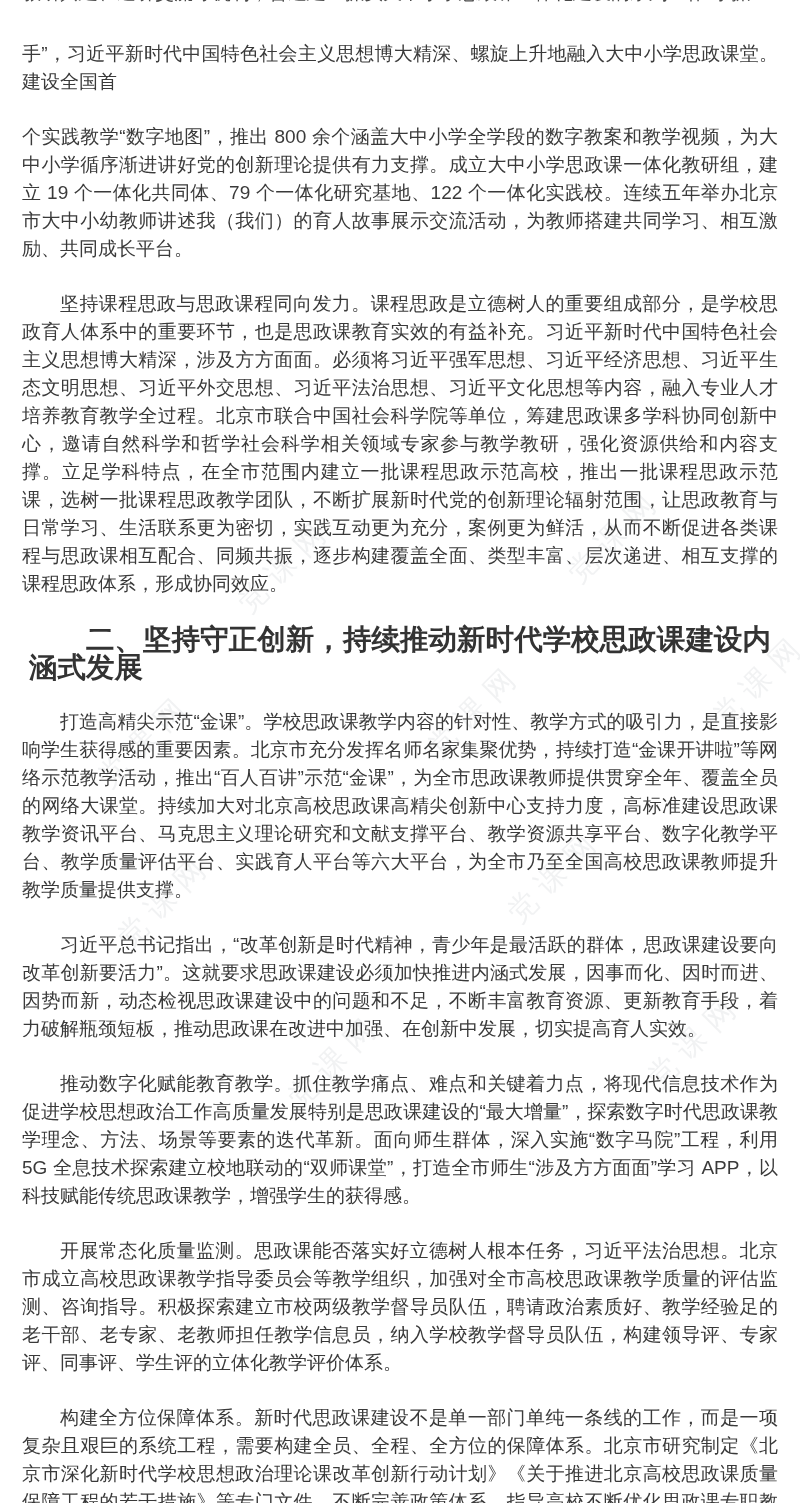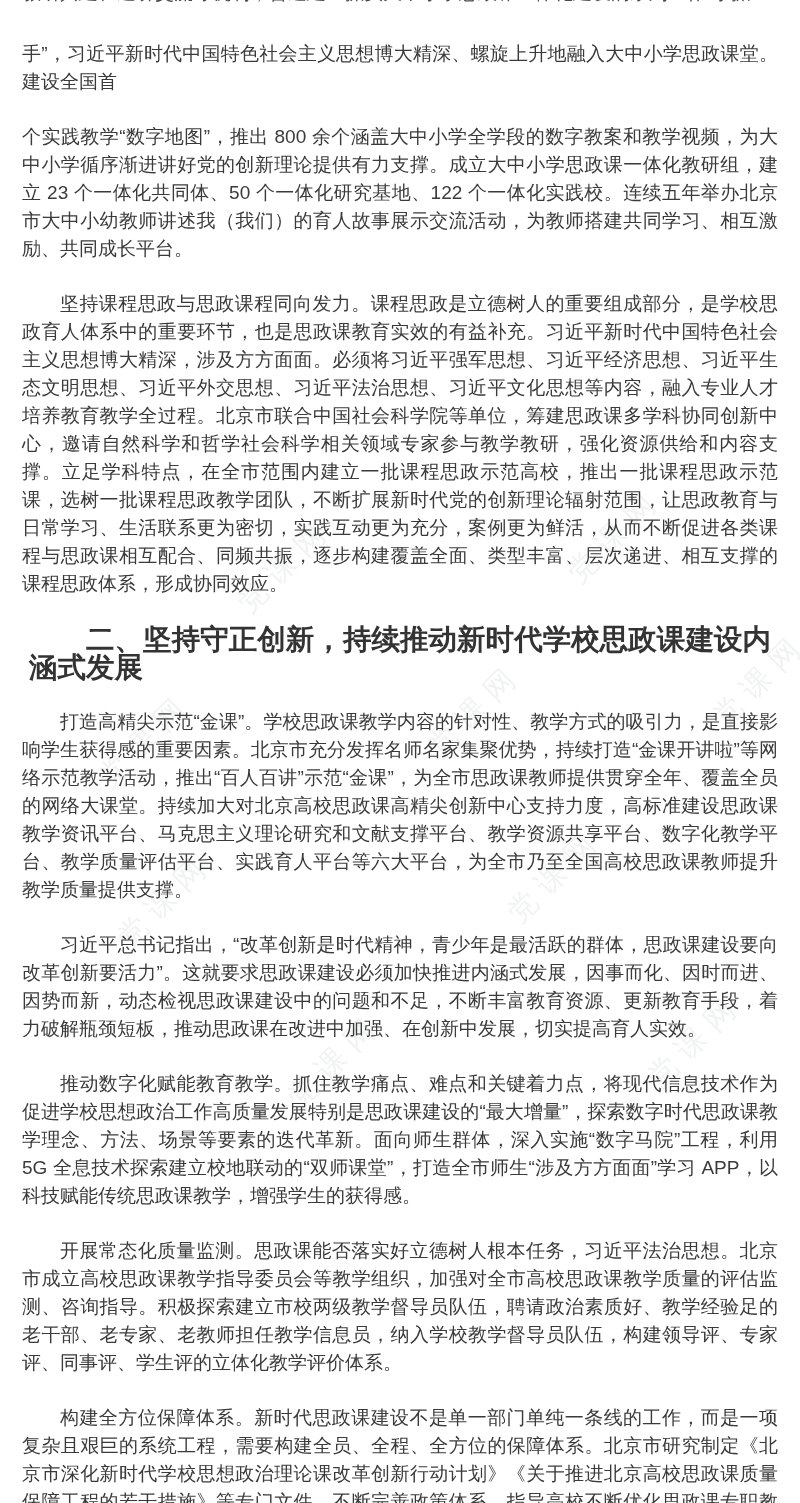--- a/index.html
+++ b/index.html
@@ -75,21 +75,21 @@
   </div>
 
   <div class="content">
 
     <div class="clip-line">
       <span>教研共建、巡讲交流等机制，普遍建立抓实大中小学思政课一体化建设的系列工作“小抓</span>
     </div>
 
     <p class="para noindent pb-line">手”，习近平新时代中国特色社会主义思想博大精深、螺旋上升地融入大中小学思政课堂。建设全国首</p>
 
-    <p class="para noindent">个实践教学“数字地图”，推出 800 余个涵盖大中小学全学段的数字教案和教学视频，为大中小学循序渐进讲好党的创新理论提供有力支撑。成立大中小学思政课一体化教研组，建立 23 个一体化共同体、50 个一体化研究基地、122 个一体化实践校。连续五年举办北京市大中小幼教师讲述我（我们）的育人故事展示交流活动，为教师搭建共同学习、相互激励、共同成长平台。</p>
+    <p class="para noindent">个实践教学“数字地图”，推出 800 余个涵盖大中小学全学段的数字教案和教学视频，为大中小学循序渐进讲好党的创新理论提供有力支撑。成立大中小学思政课一体化教研组，建立 19 个一体化共同体、79 个一体化研究基地、122 个一体化实践校。连续五年举办北京市大中小幼教师讲述我（我们）的育人故事展示交流活动，为教师搭建共同学习、相互激励、共同成长平台。</p>
 
     <p class="para indent">坚持课程思政与思政课程同向发力。课程思政是立德树人的重要组成部分，是学校思政育人体系中的重要环节，也是思政课教育实效的有益补充。习近平新时代中国特色社会主义思想博大精深，涉及方方面面。必须将习近平强军思想、习近平经济思想、习近平生态文明思想、习近平外交思想、习近平法治思想、习近平文化思想等内容，融入专业人才培养教育教学全过程。北京市联合中国社会科学院等单位，筹建思政课多学科协同创新中心，邀请自然科学和哲学社会科学相关领域专家参与教学教研，强化资源供给和内容支撑。立足学科特点，在全市范围内建立一批课程思政示范高校，推出一批课程思政示范课，选树一批课程思政教学团队，不断扩展新时代党的创新理论辐射范围，让思政教育与日常学习、生活联系更为密切，实践互动更为充分，案例更为鲜活，从而不断促进各类课程与思政课相互配合、同频共振，逐步构建覆盖全面、类型丰富、层次递进、相互支撑的课程思政体系，形成协同效应。</p>
 
     <h2 class="heading">二、坚持守正创新，持续推动新时代学校思政课建设内涵式发展</h2>
 
     <p class="para indent">打造高精尖示范“金课”。学校思政课教学内容的针对性、教学方式的吸引力，是直接影响学生获得感的重要因素。北京市充分发挥名师名家集聚优势，持续打造“金课开讲啦”等网络示范教学活动，推出“百人百讲”示范“金课”，为全市思政课教师提供贯穿全年、覆盖全员的网络大课堂。持续加大对北京高校思政课高精尖创新中心支持力度，高标准建设思政课教学资讯平台、马克思主义理论研究和文献支撑平台、教学资源共享平台、数字化教学平台、教学质量评估平台、实践育人平台等六大平台，为全市乃至全国高校思政课教师提升教学质量提供支撑。</p>
 
     <p class="para indent">习近平总书记指出，“改革创新是时代精神，青少年是最活跃的群体，思政课建设要向改革创新要活力”。这就要求思政课建设必须加快推进内涵式发展，因事而化、因时而进、因势而新，动态检视思政课建设中的问题和不足，不断丰富教育资源、更新教育手段，着力破解瓶颈短板，推动思政课在改进中加强、在创新中发展，切实提高育人实效。</p>
 
     <p class="para indent">推动数字化赋能教育教学。抓住教学痛点、难点和关键着力点，将现代信息技术作为促进学校思想政治工作高质量发展特别是思政课建设的“最大增量”，探索数字时代思政课教学理念、方法、场景等要素的迭代革新。面向师生群体，深入实施“数字马院”工程，利用 5G 全息技术探索建立校地联动的“双师课堂”，打造全市师生“涉及方方面面”学习 APP，以科技赋能传统思政课教学，增强学生的获得感。</p>

